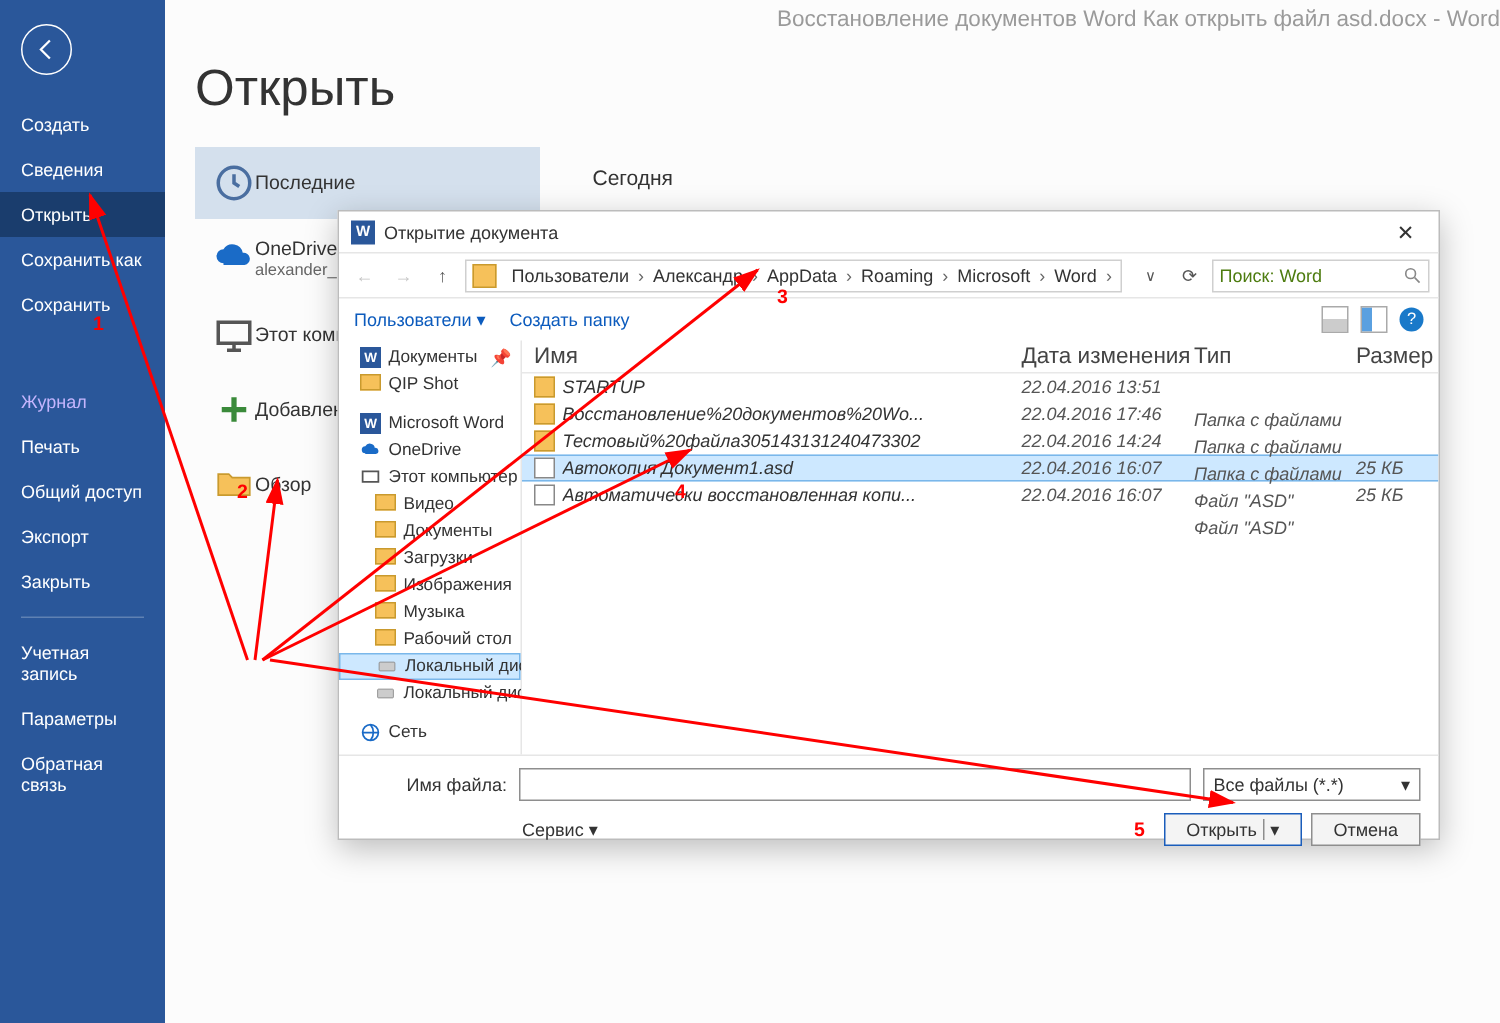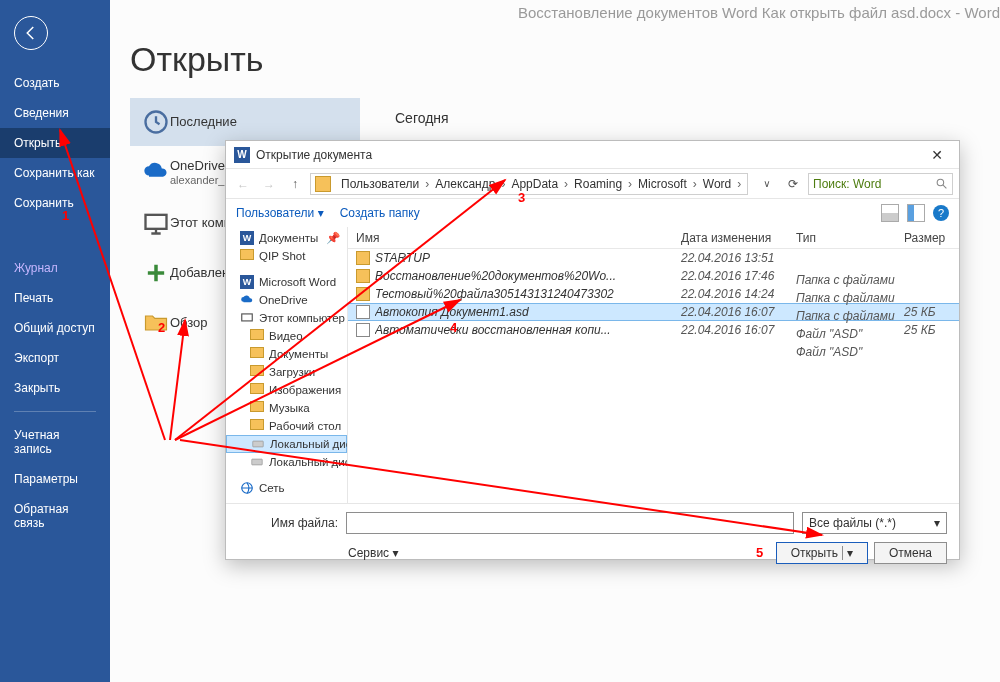--- a/index.html
+++ b/index.html
@@ -68,21 +68,21 @@
   .tb-help{width:16px;height:16px;border-radius:50%;background:#1979c9;color:#fff;font-size:11px;display:flex;align-items:center;justify-content:center;cursor:pointer;}
 
   .dlg-body{display:flex;height:276px;}
   .tree{width:122px;border-right:1px solid #e6e6e6;overflow:auto;font-size:11.5px;padding:2px 0;}
   .tree-item{display:flex;align-items:center;gap:5px;padding:2px 6px 2px 14px;cursor:pointer;white-space:nowrap;}
   .tree-item.sel{background:var(--row-sel);border:1px solid var(--row-sel-border);padding:1px 5px 1px 13px;}
   .tree-item.indent{padding-left:24px;}
   .tree-ico{width:14px;height:14px;flex:none;}
 
   .file-area{flex:1;display:flex;flex-direction:column;overflow:hidden;}
-  .file-head{display:flex;font-size:12px;color:#444;border-bottom:1px solid #e8e8e8;height:22px;align-items:center;}
+  .file-head{display:flex;font-size:15px;color:#444;border-bottom:1px solid #e8e8e8;height:22px;align-items:center;}
   .col-name{flex:1;padding-left:8px;}
   .col-date{width:115px;}
   .col-type{width:108px;}
   .col-size{width:55px;}
   .file-rows{flex:1;overflow:auto;}
   .file-row{display:flex;align-items:center;font-size:12px;height:18px;padding-left:8px;font-style:italic;}
   .file-row.sel{background:var(--row-sel);border-top:1px solid var(--row-sel-border);border-bottom:1px solid var(--row-sel-border);}
   .file-ico{width:14px;height:14px;margin-right:5px;flex:none;background:#f6c15a;border:1px solid #c99a2e;}
   .file-ico.doc{background:#fff;border:1px solid #888;}
   .fr-name{flex:1;white-space:nowrap;overflow:hidden;text-overflow:ellipsis;}

